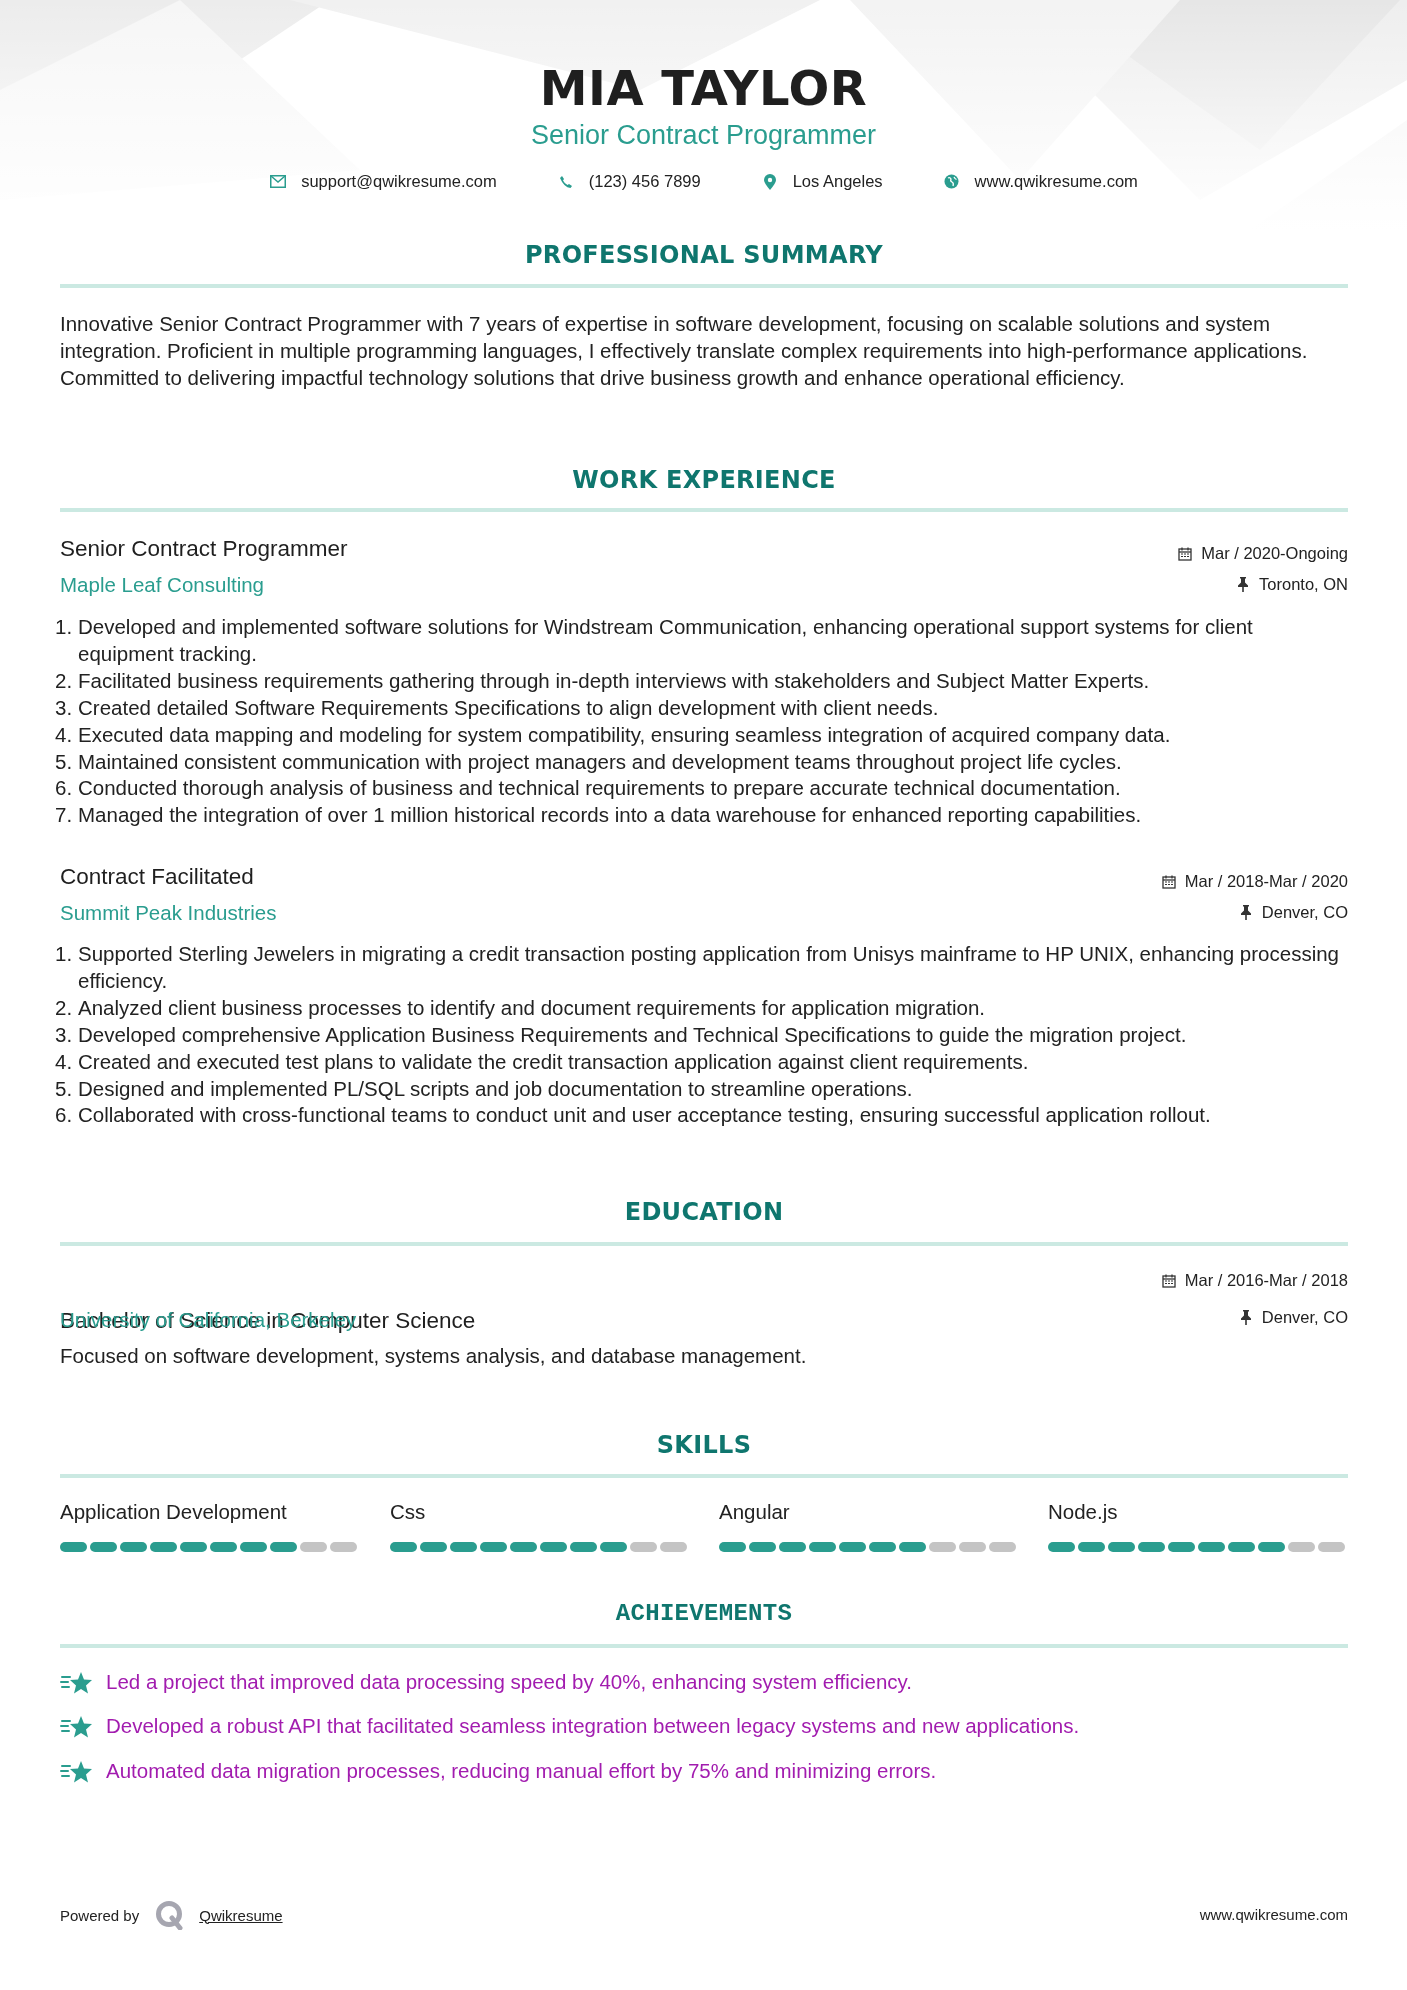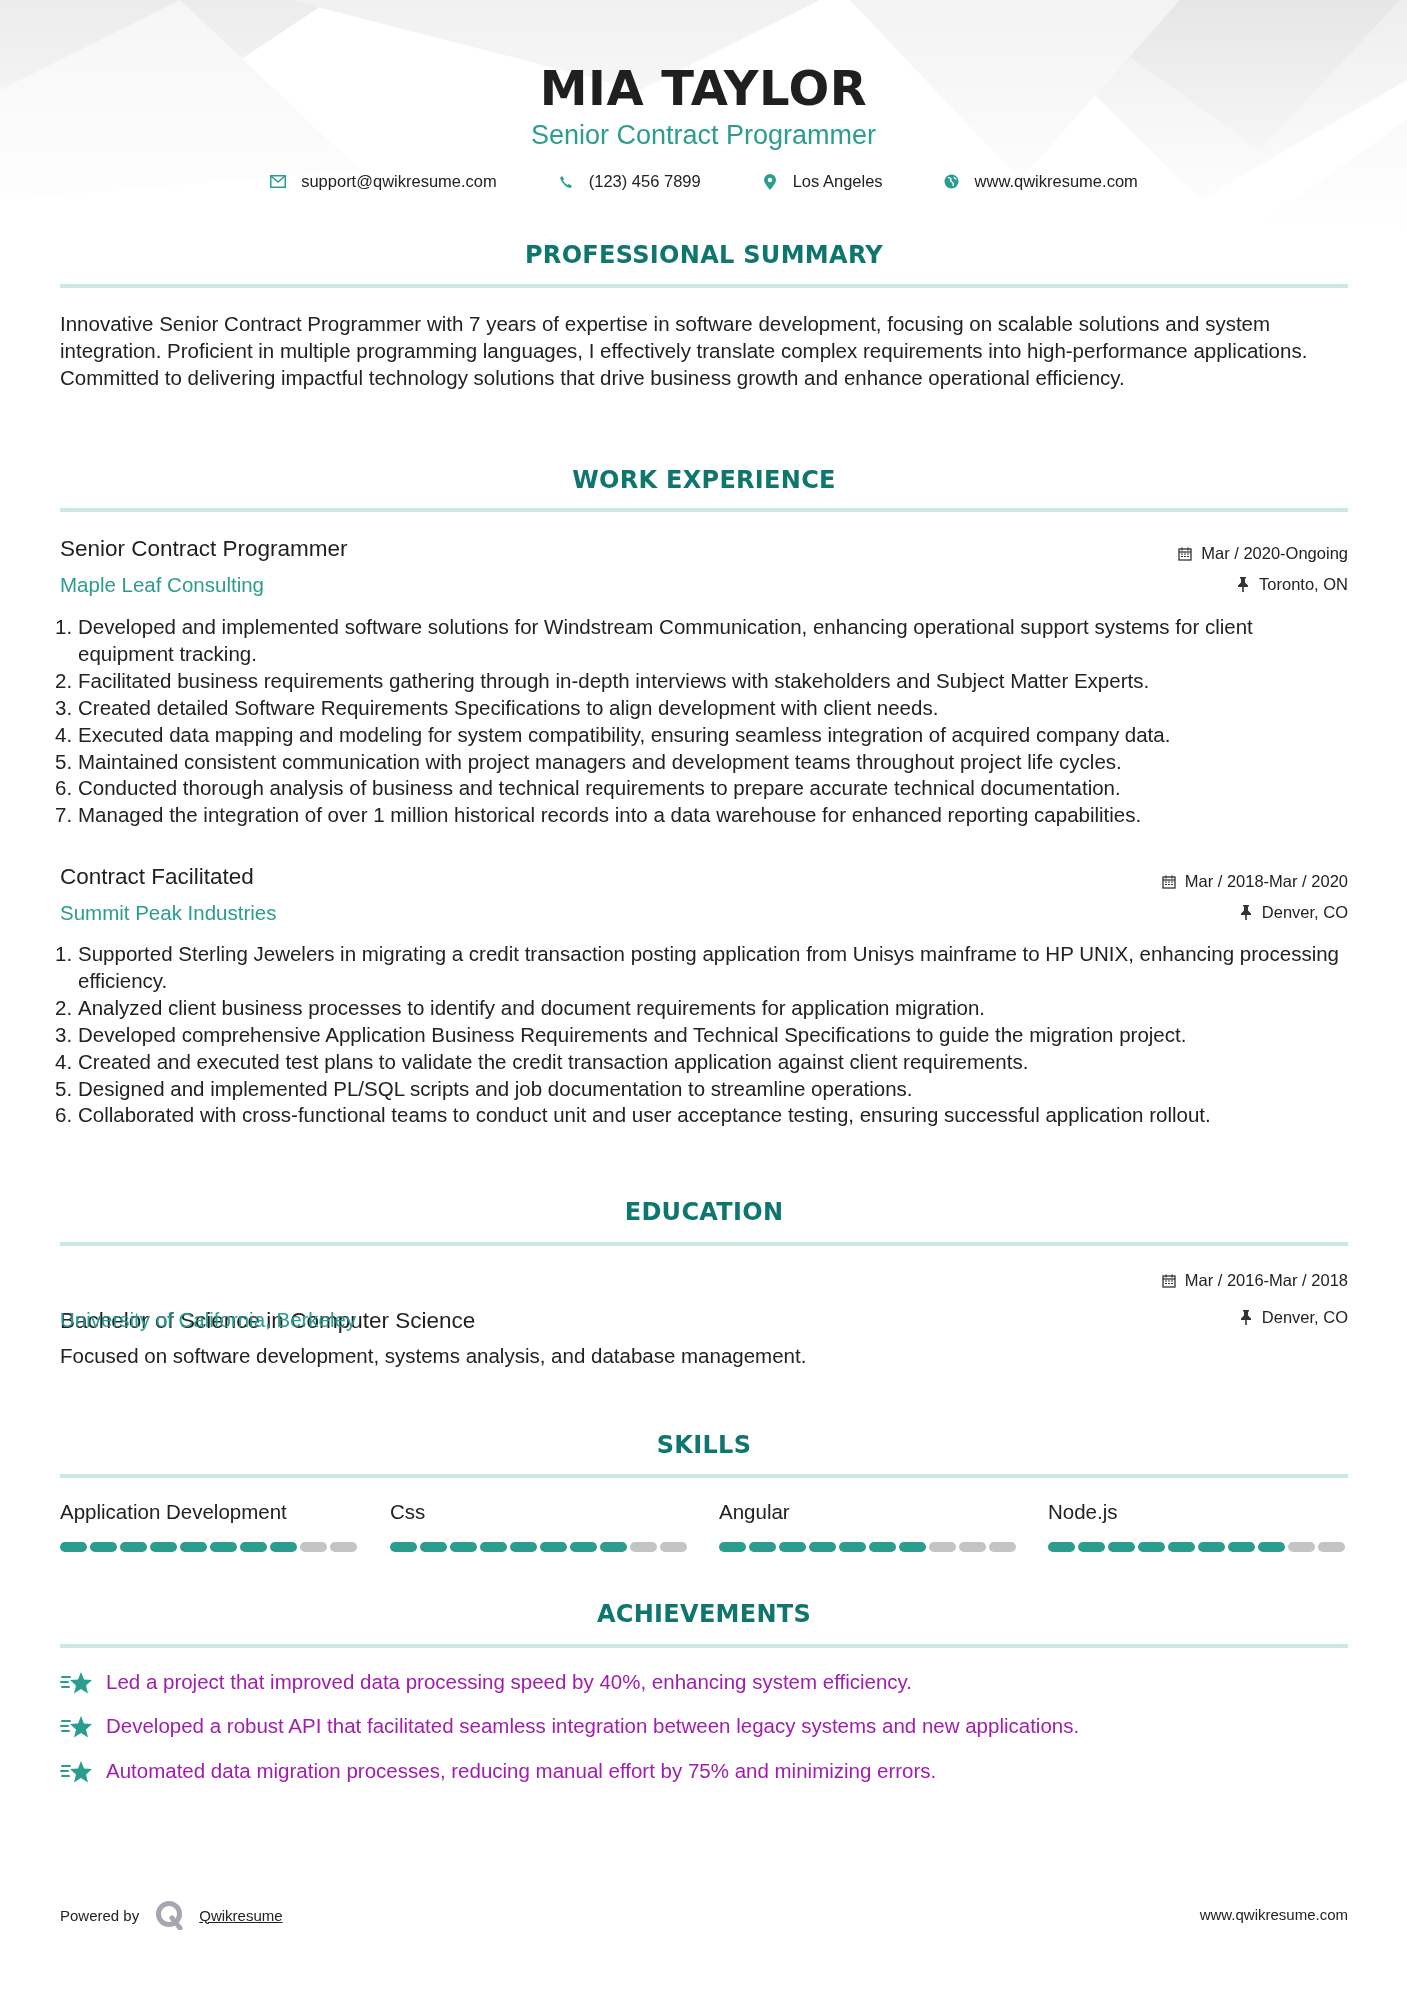--- a/index.html
+++ b/index.html
@@ -273,21 +273,21 @@
         <span class="seg on"></span>
         <span class="seg on"></span>
         <span class="seg on"></span>
         <span class="seg on"></span>
         <span class="seg on"></span>
         <span class="seg"></span>
         <span class="seg"></span>
       </div>
   </div>
 
-  <div class="section-head" style="top:1600px;">ACHIEVEMENTS</div>
+  <div class="section-head" style="top:1600px;font-family:Liberation Mono, monospace;">ACHIEVEMENTS</div>
   <div class="divider" style="top:1644px;"></div>
 
   <div class="ach" style="top:1670px;">
     <svg class="star" viewBox="0 0 34 26">
         <path d="M2 7h8M1 12h7M2 17h7" stroke="#2a9d8f" stroke-width="2" stroke-linecap="round"></path>
         <path d="M21 2 L24 9.5 L32 10 L26 15.5 L28 23.5 L21 19 L14 23.5 L16 15.5 L10 10 L18 9.5 Z" fill="#2a9d8f"></path>
       </svg>
     <span>Led a project that improved data processing speed by 40%, enhancing system efficiency.</span>
   </div>
   <div class="ach" style="top:1714px;">

